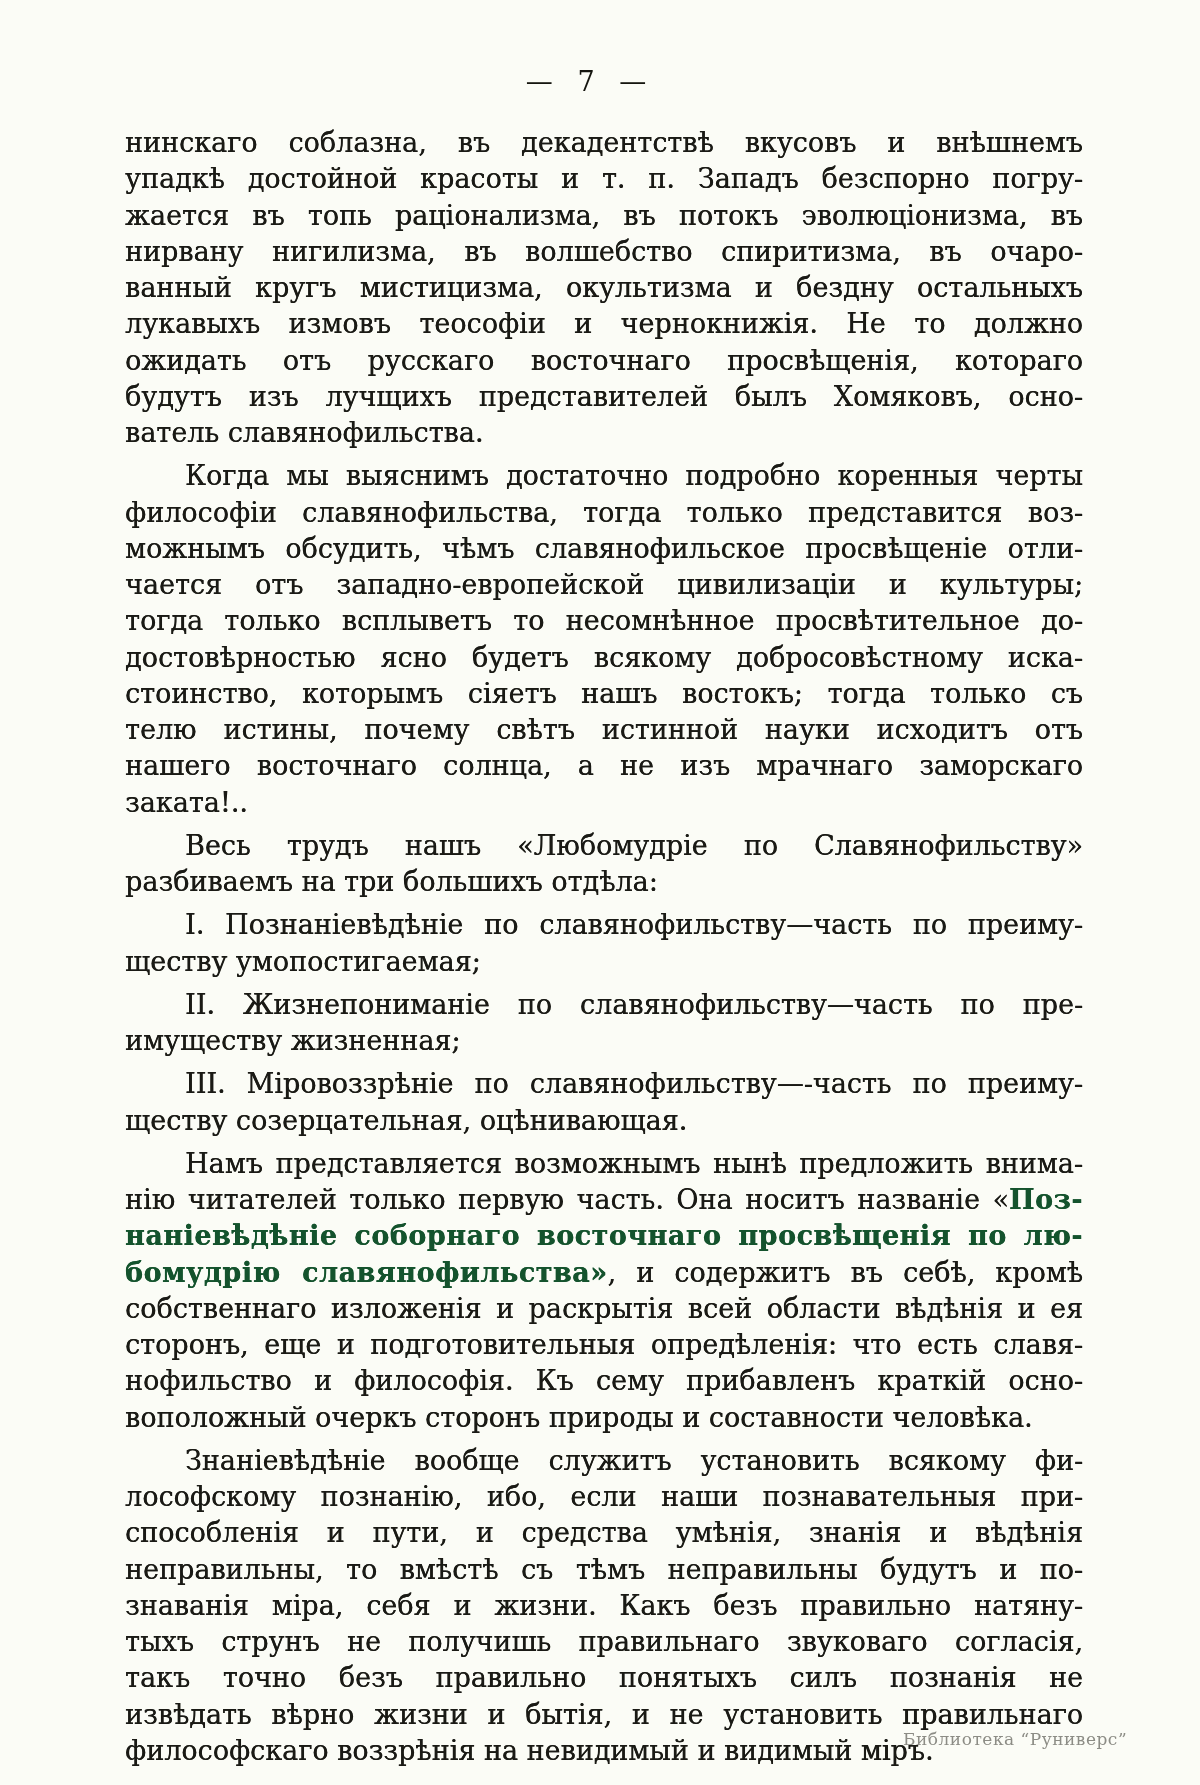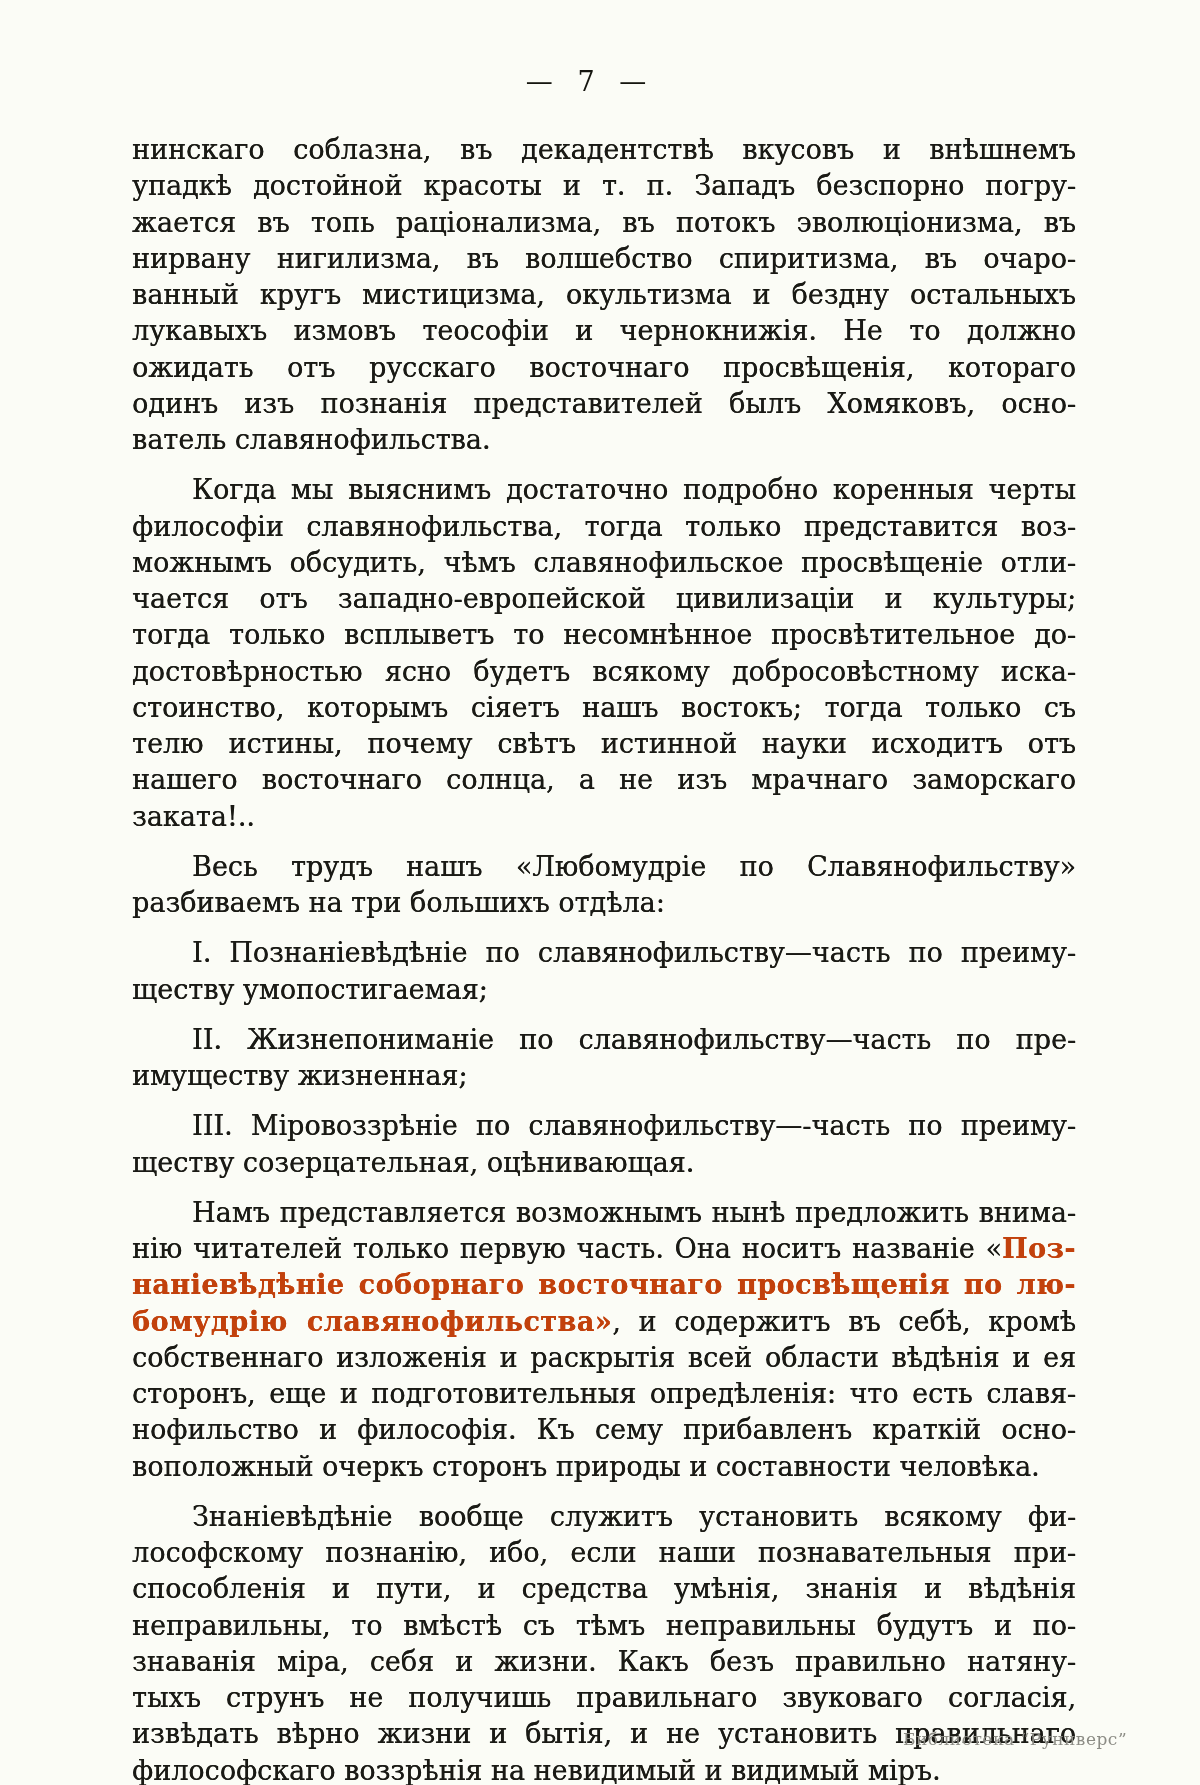--- a/index.html
+++ b/index.html
@@ -21,34 +21,34 @@
     font-size: 27px;
     word-spacing: 16px;
     color: #15150f;
   }
   .text-block {
     position: absolute;
     left: 118px;
     top: 118px;
     width: 972px;
   }
-  .para { margin: 14px; padding: 0; }
+  .para { margin: 7px; padding: 0; }
   .line {
     font-size: 27px;
     line-height: 36.25px;
     height: 36.25px;
     text-align: justify;
     text-align-last: justify;
     white-space: normal;
     text-shadow: 0.3px 0 0 currentColor;
   }
   .line.end { text-align-last: left; }
   .line.indent { padding-left: 60px; }
   .it { }
-  .bd { font-weight: bold; color: #c2410c; letter-spacing: 0.5px; }
+  .bd { font-weight: bold; color: #14532d; letter-spacing: 0.5px; }
   .watermark {
     position: absolute;
     left: 903px;
     top: 1729px;
     font-size: 17px;
     color: #8c8c85;
     letter-spacing: 0.5px;
     text-shadow: none;
   }
 </style>
@@ -60,21 +60,21 @@
 
   <div class="text-block">
       <div class="para">
         <div class="line"><span class="">нинскаго соблазна, въ декадентствѣ вкусовъ и внѣшнемъ</span></div>
         <div class="line"><span class="">упадкѣ достойной красоты и т. п. Западъ безспорно погру-</span></div>
         <div class="line"><span class="">жается въ топь раціонализма, въ потокъ эволюціонизма, въ</span></div>
         <div class="line"><span class="">нирвану нигилизма, въ волшебство спиритизма, въ очаро-</span></div>
         <div class="line"><span class="">ванный кругъ мистицизма, окультизма и бездну остальныхъ</span></div>
         <div class="line"><span class="">лукавыхъ измовъ теософіи и чернокнижія. Не то должно</span></div>
         <div class="line"><span class="">ожидать отъ русскаго восточнаго просвѣщенія, котораго</span></div>
-        <div class="line"><span class="">одинъ изъ познанія представителей былъ Хомяковъ, осно-</span></div>
+        <div class="line"><span class="">будутъ изъ лучщихъ представителей былъ Хомяковъ, осно-</span></div>
         <div class="line end"><span class="">ватель славянофильства.</span></div>
       </div>
       <div class="para">
         <div class="line indent"><span class="">Когда мы выяснимъ достаточно подробно коренныя черты</span></div>
         <div class="line"><span class="">философіи славянофильства, тогда только представится воз-</span></div>
         <div class="line"><span class="">можнымъ обсудить, чѣмъ славянофильское просвѣщеніе отли-</span></div>
         <div class="line"><span class="">чается отъ западно-европейской цивилизаціи и культуры;</span></div>
         <div class="line"><span class="">тогда только всплыветъ то несомнѣнное просвѣтительное до-</span></div>
         <div class="line"><span class="">достовѣрностью ясно будетъ всякому добросовѣстному иска-</span></div>
         <div class="line"><span class="">стоинство, которымъ сіяетъ нашъ востокъ; тогда только съ</span></div>
@@ -108,19 +108,20 @@
         <div class="line"><span class="">нофильство и философія. Къ сему прибавленъ краткій осно-</span></div>
         <div class="line end"><span class="">воположный очеркъ сторонъ природы и составности человѣка.</span></div>
       </div>
       <div class="para">
         <div class="line indent"><span class="">Знаніевѣдѣніе вообще служитъ установить всякому фи-</span></div>
         <div class="line"><span class="">лософскому познанію, ибо, если наши познавательныя при-</span></div>
         <div class="line"><span class="">способленія и пути, и средства умѣнія, знанія и вѣдѣнія</span></div>
         <div class="line"><span class="">неправильны, то вмѣстѣ съ тѣмъ неправильны будутъ и по-</span></div>
         <div class="line"><span class="">знаванія міра, себя и жизни. Какъ безъ правильно натяну-</span></div>
         <div class="line"><span class="">тыхъ струнъ не получишь правильнаго звуковаго согласія,</span></div>
+        <div class="line"><span class="">такъ точно безъ правильно понятыхъ силъ познанія не</span></div>
         <div class="line"><span class="">извѣдать вѣрно жизни и бытія, и не установить правильнаго</span></div>
         <div class="line end"><span class="">философскаго воззрѣнія на невидимый и видимый міръ.</span></div>
       </div>
     </div>
 
   <div class="watermark">Библиотека “Руниверс”</div>
 </div>
 
 </body></html>

